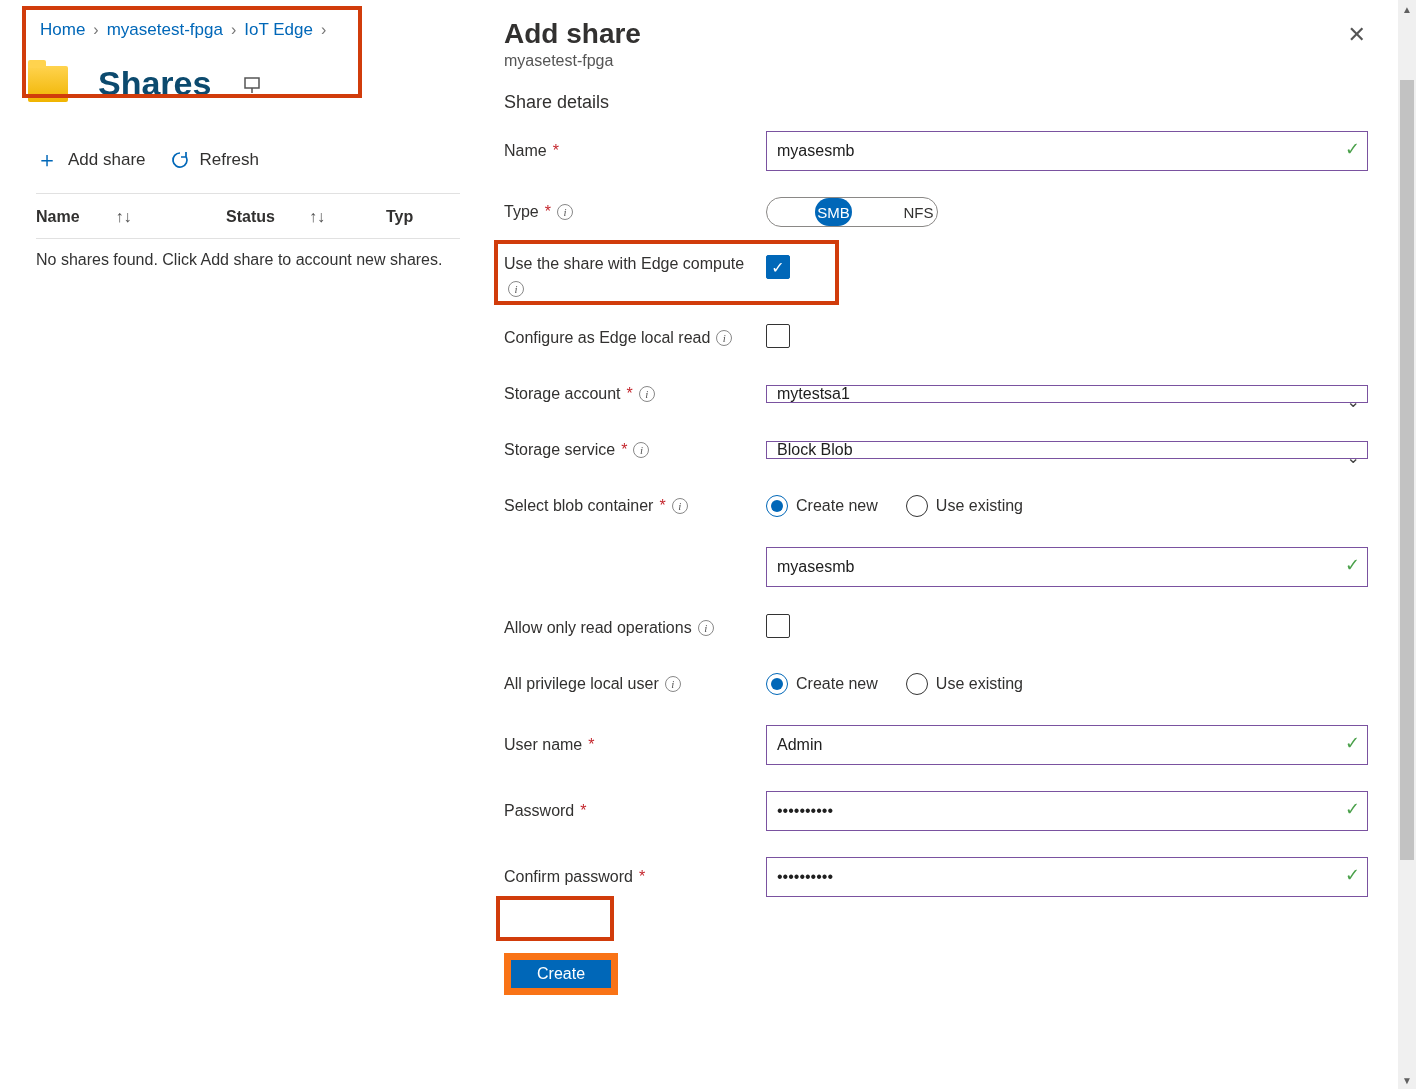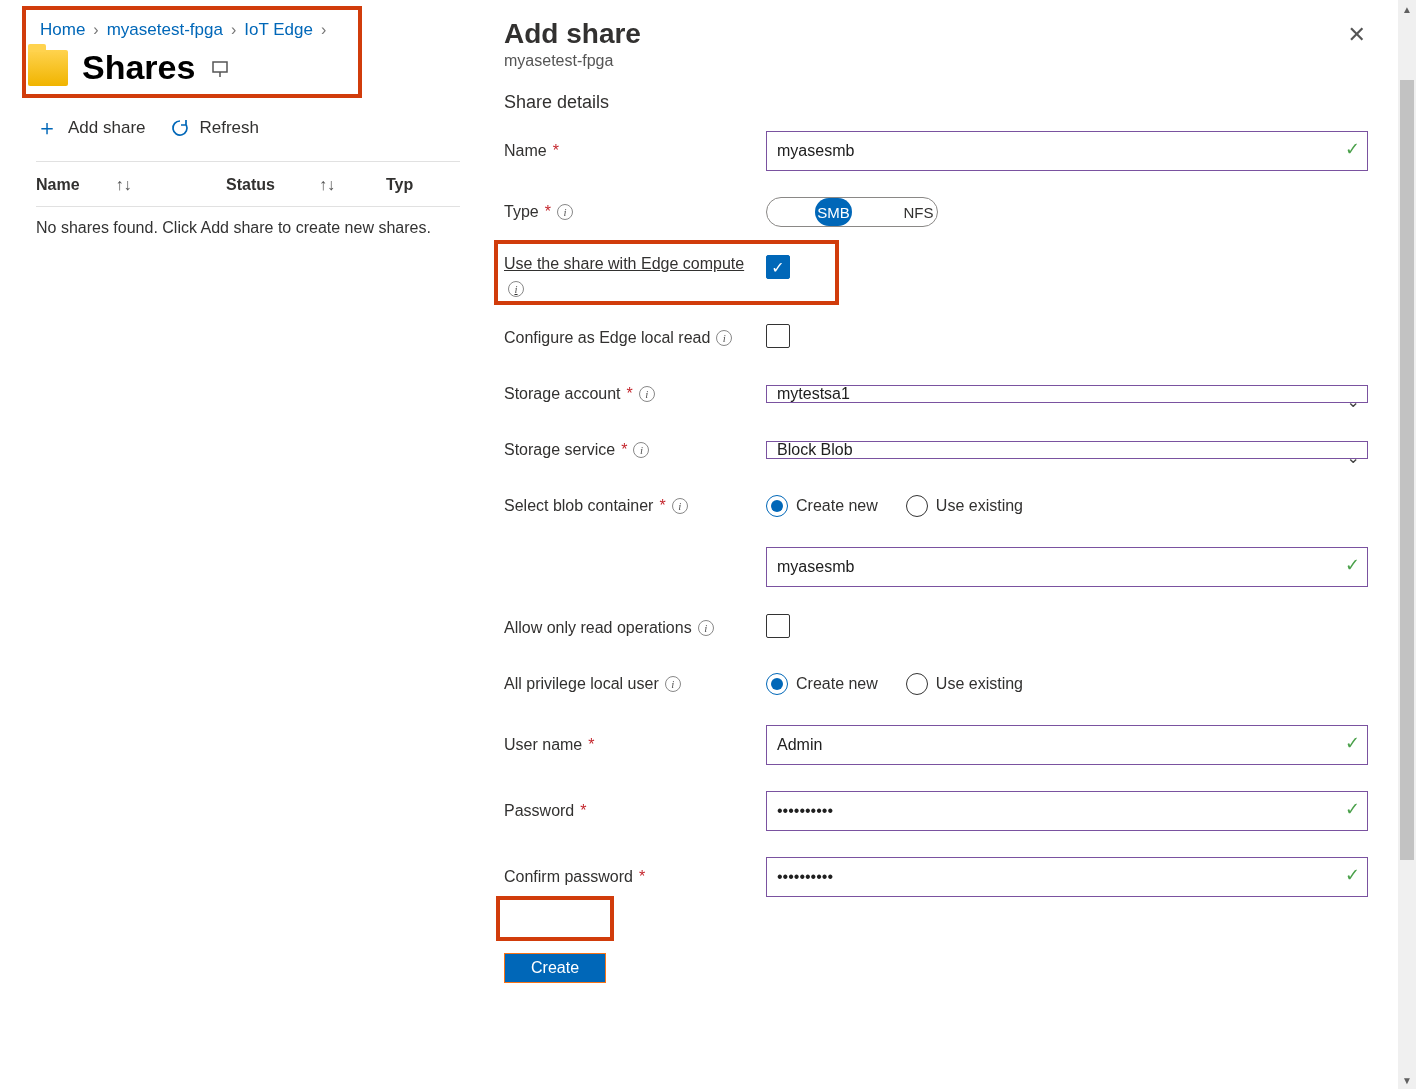--- a/index.html
+++ b/index.html
@@ -13,37 +13,37 @@
   .scrollbar .arrow{ position:absolute; left:0; right:0; height:18px; background:#f0f0f0; display:flex; align-items:center; justify-content:center; color:#606060; font-size:10px;}
   .scrollbar .arrow.top{top:0;} .scrollbar .arrow.bot{bottom:0;}
   
   
   .breadcrumb  { font-size:17px; color:#0067b8; display:flex; align-items:center; gap:2px; padding:5px 0 8px 4px;}
   .breadcrumb a{ color:#0067b8; text-decoration:none;}
   .chev        { color:#777; padding:0 6px; font-size:16px;}
   .title-row   { display:flex; align-items:center; gap:14px; margin-left:-8px;}
   .folder-icon { width:40px; height:36px; background:linear-gradient(#ffd34e,#f0b400); border-radius:2px; position:relative;}
   .folder-icon::before{content:""; position:absolute; left:0; top:-6px; width:18px; height:8px; background:#ffd34e; border-radius:2px 2px 0 0;}
-  h1.title     { font-size:34px; font-weight:600; margin:0; color:#000000;}
+  h1.title     { font-size:34px; font-weight:600; margin:16px; color:#0c4a6e;}
   .pin         { width:22px; height:22px; display:inline-flex; align-items:center; justify-content:center; color:#555;}
   
   .hl-box1 { position:absolute; left:22px; top:6px; width:340px; height:92px; border:4px solid #d13c0b; pointer-events:none;}
   .hl-box2 { position:absolute; left:494px; top:240px; width:345px; height:65px; border:4px solid #d13c0b; pointer-events:none;}
   .hl-box3 { position:absolute; left:496px; top:896px; width:118px; height:45px; border:4px solid #d13c0b; pointer-events:none;}
   
   
   .toolbar     { display:flex; gap:24px; margin-top:26px; padding-bottom:18px; }
   .tb-item     { display:flex; align-items:center; gap:10px; font-size:17px; color:#323130;}
   .plus        { color:#0067b8; font-size:22px; font-weight:300;}
   .refresh     { color:#0067b8; display:inline-flex;}
   
   
   .tbl-head    { display:flex; border-top:1px solid #e1e1e1; padding:14px 0 12px 0; font-size:16px; color:#323130; font-weight:600;}
   .col-name    { width:190px; display:flex; align-items:center; gap:6px;}
-  .col-status  { width:160px; display:flex; align-items:center; gap:14px;}
+  .col-status  { width:160px; display:flex; align-items:center; gap:4px;}
   .col-type    { width:60px;}
   .sort-icon   { color:#555; padding-left:30px;}
   .empty-row   { padding:12px 0; font-size:16px; color:#333; border-top:1px solid #e1e1e1;}
   
   
   .panel h2    { font-size:28px; font-weight:600; margin:0 0 2px 0;}
   .subtitle    { font-size:16px; color:#555; margin-bottom:22px;}
   .close-x     { position:absolute; right:30px; top:22px; font-size:22px; color:#555; cursor:pointer;}
   
   .sect-title  { font-size:18px; color:#323130; margin-bottom:18px;}
@@ -66,21 +66,21 @@
   
   .chk         { width:24px; height:24px; border:1px solid #333; display:inline-flex; align-items:center; justify-content:center; border-radius:2px;}
   .chk.checked { background:#0067b8; border-color:#0067b8; color:#fff;}
   
   .radio-row   { display:flex; align-items:center; gap:28px;}
   .radio       { width:22px; height:22px; border:1px solid #333; border-radius:50%; display:inline-flex; align-items:center; justify-content:center; margin-right:8px;}
   .radio.sel::after{content:""; width:12px; height:12px; background:#0067b8; border-radius:50%;}
   .radio.sel   { border-color:#0067b8; border-width:1.5px;}
   .radio-lbl   { display:flex; align-items:center; font-size:16px;text-align:right;}
   
-  .btn-primary { height:30px; background:#0067b8; color:#fff; border:1px solid #f97316; font-size:16px; padding:0 26px; display:inline-flex; align-items:center;}
+  .btn-primary { height:42px; background:#0067b8; color:#fff; border:7px solid #f97316; font-size:16px; padding:0 26px; display:inline-flex; align-items:center;}
   
   .panel-scroll{ height:860px; overflow:visible;}
   
   svg { display:block; }
 </style>
 </head>
 <body>
 
 <div class="main-area">
   <div class="breadcrumb">
@@ -122,21 +122,21 @@
     <div class="col-name">
       <span>Name</span>
       <span class="sort-icon">↑↓</span>
     </div>
     <div class="col-status">
       <span>Status</span>
       <span class="sort-icon">↑↓</span>
     </div>
     <div class="col-type">Typ</div>
   </div>
-  <div class="empty-row">No shares found. Click Add share to create new shares.</div>
+  <div class="empty-row">No shares found. Click Add share to account new shares.</div>
 </div>
 
 <div class="panel">
   <span class="close-x">✕</span>
   <h2>Add share</h2>
   <div class="subtitle">myasetest-fpga</div>
 
   <div class="panel-scroll">
     <div class="sect-title">Share details</div>
 
@@ -159,21 +159,21 @@
       </div>
       <div class="field">
         <div class="pill-group">
           <div class="pill active">SMB</div>
           <div class="pill">NFS</div>
         </div>
       </div>
     </div>
 
     <div class="form-row tall">
-      <div class="form-label" style="line-height:1.4;text-decoration:underline;">
+      <div class="form-label" style="line-height:1.4;">
         <span>Use the share with Edge compute</span>
         <span class="info" style="margin-left:4px;"></span>
       </div>
       <div class="field" style="padding-top:2px;">
         <span class="chk checked">✓</span>
       </div>
     </div>
 
     <div class="form-row">
       <div class="form-label">

